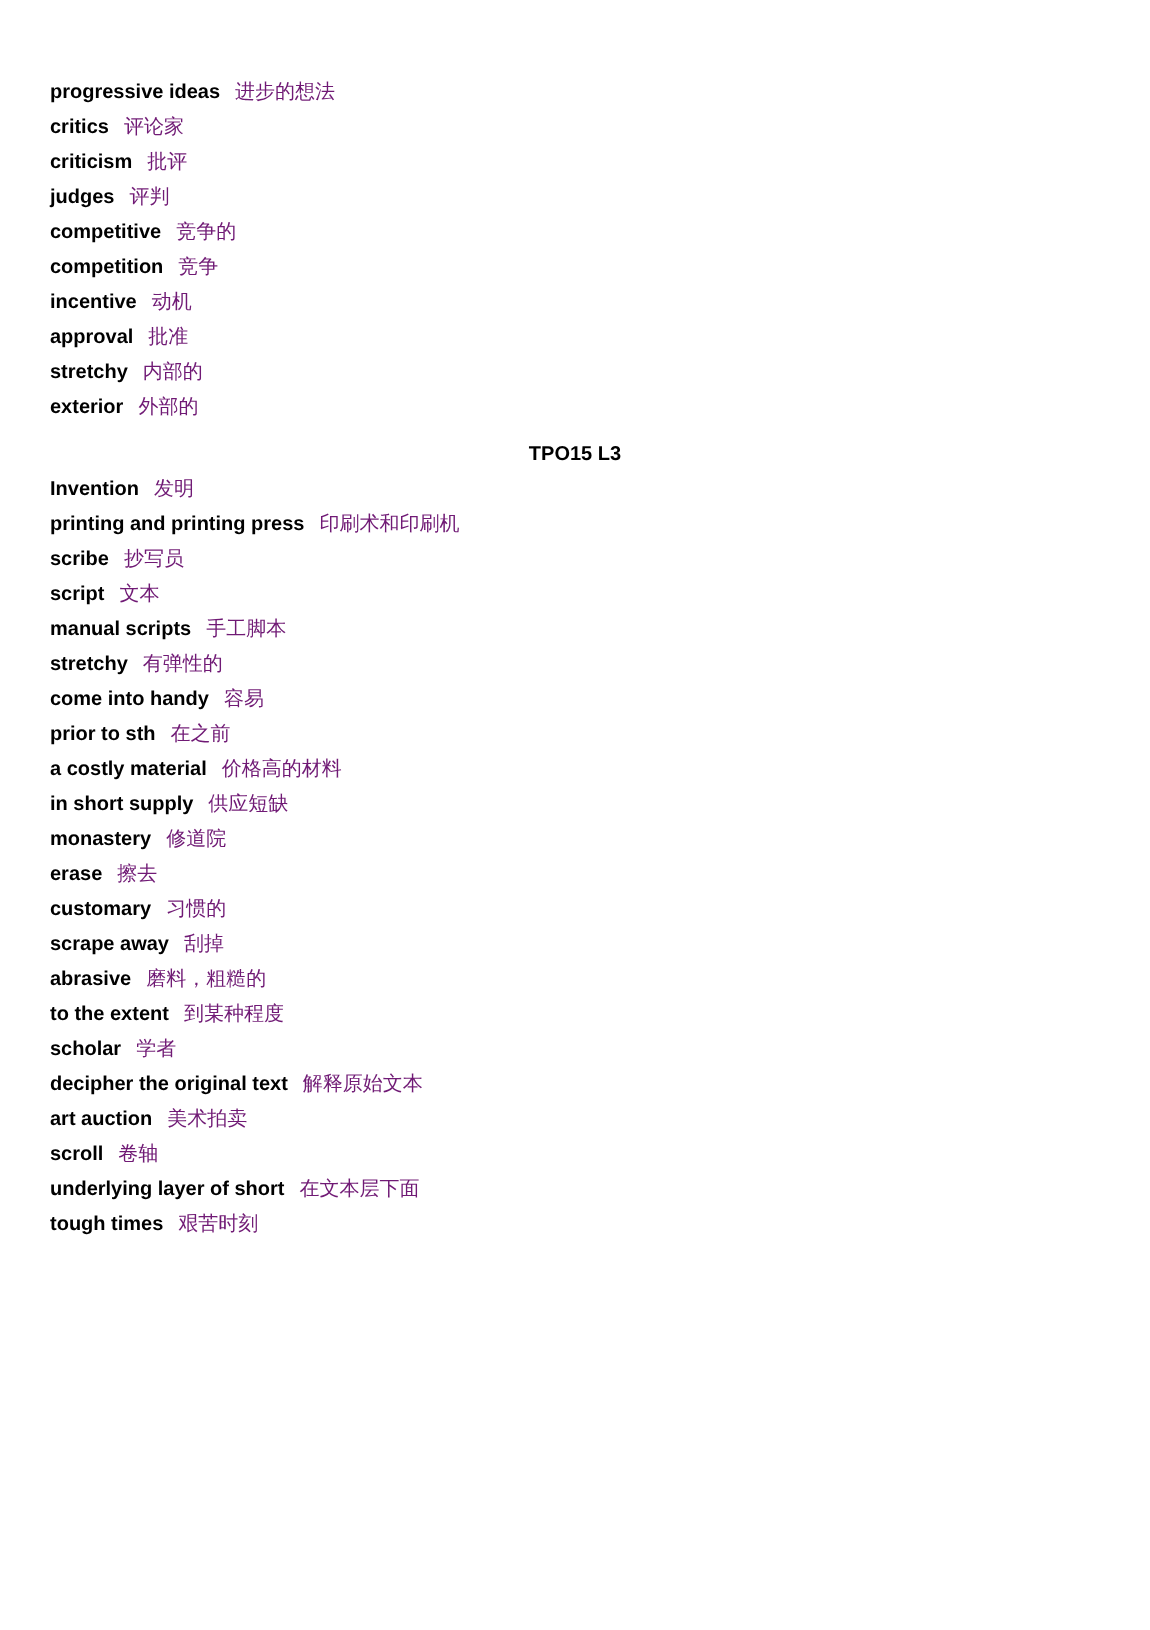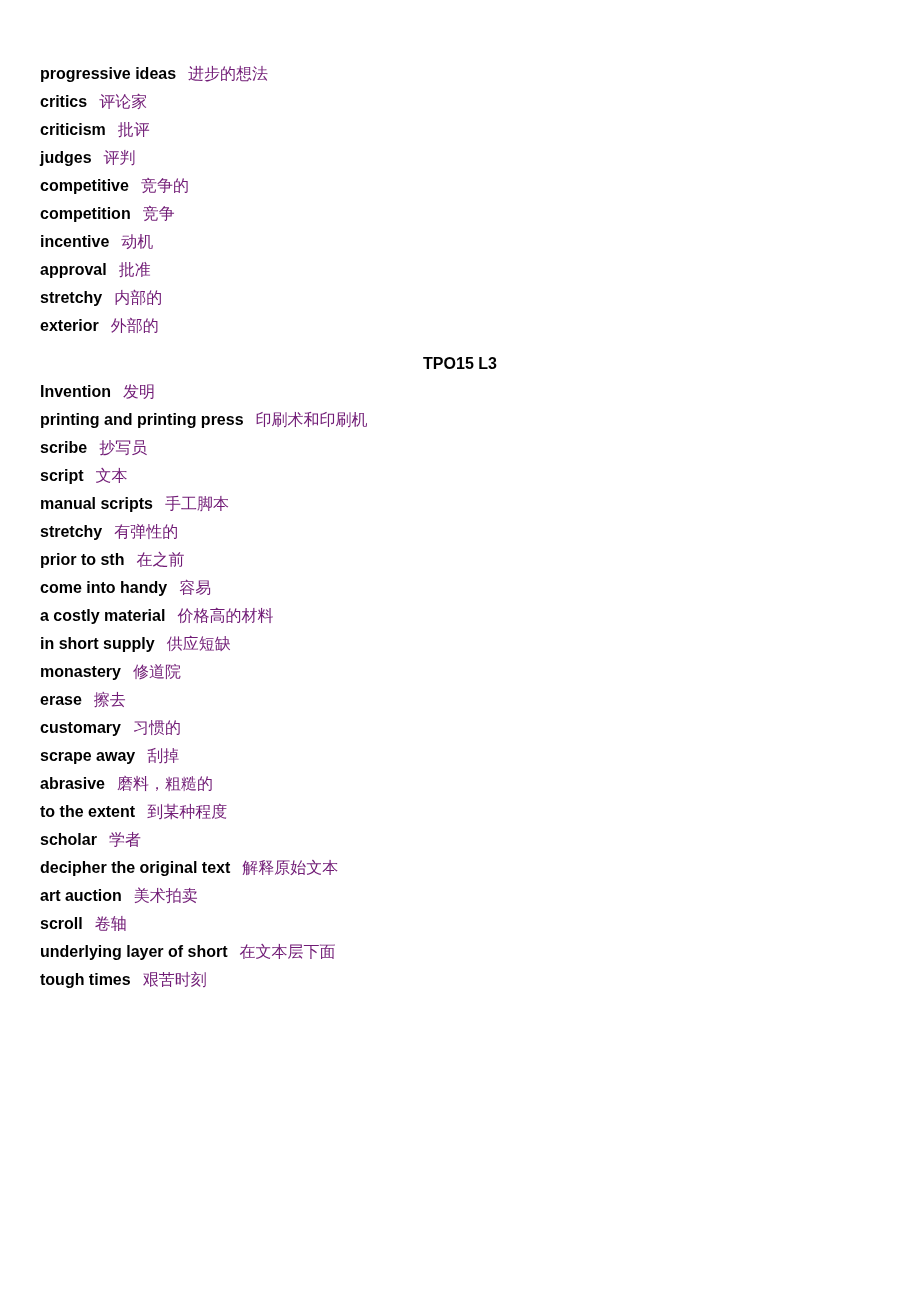--- a/index.html
+++ b/index.html
@@ -54,22 +54,22 @@
     <div class="vocab-item"><span class="en">stretchy</span><span class="cn">内部的</span></div>
     <div class="vocab-item"><span class="en">exterior</span><span class="cn">外部的</span></div>
     <div style="height: 10px;"></div>
     <div class="vocab-item section-header"><span class="en">TPO15 L3</span></div>
     <div class="vocab-item"><span class="en">Invention</span><span class="cn">发明</span></div>
     <div class="vocab-item"><span class="en">printing and printing press</span><span class="cn">印刷术和印刷机</span></div>
     <div class="vocab-item"><span class="en">scribe</span><span class="cn">抄写员</span></div>
     <div class="vocab-item"><span class="en">script</span><span class="cn">文本</span></div>
     <div class="vocab-item"><span class="en">manual scripts</span><span class="cn">手工脚本</span></div>
     <div class="vocab-item"><span class="en">stretchy</span><span class="cn">有弹性的</span></div>
+    <div class="vocab-item"><span class="en">come into handy</span><span class="cn">容易</span></div>
     <div class="vocab-item"><span class="en">prior to sth</span><span class="cn">在之前</span></div>
-    <div class="vocab-item"><span class="en">come into handy</span><span class="cn">容易</span></div>
     <div class="vocab-item"><span class="en">a costly material</span><span class="cn">价格高的材料</span></div>
     <div class="vocab-item"><span class="en">in short supply</span><span class="cn">供应短缺</span></div>
     <div class="vocab-item"><span class="en">monastery</span><span class="cn">修道院</span></div>
     <div class="vocab-item"><span class="en">erase</span><span class="cn">擦去</span></div>
     <div class="vocab-item"><span class="en">customary</span><span class="cn">习惯的</span></div>
     <div class="vocab-item"><span class="en">scrape away</span><span class="cn">刮掉</span></div>
     <div class="vocab-item"><span class="en">abrasive</span><span class="cn">磨料，粗糙的</span></div>
     <div class="vocab-item"><span class="en">to the extent</span><span class="cn">到某种程度</span></div>
     <div class="vocab-item"><span class="en">scholar</span><span class="cn">学者</span></div>
     <div class="vocab-item"><span class="en">decipher the original text</span><span class="cn">解释原始文本</span></div>

